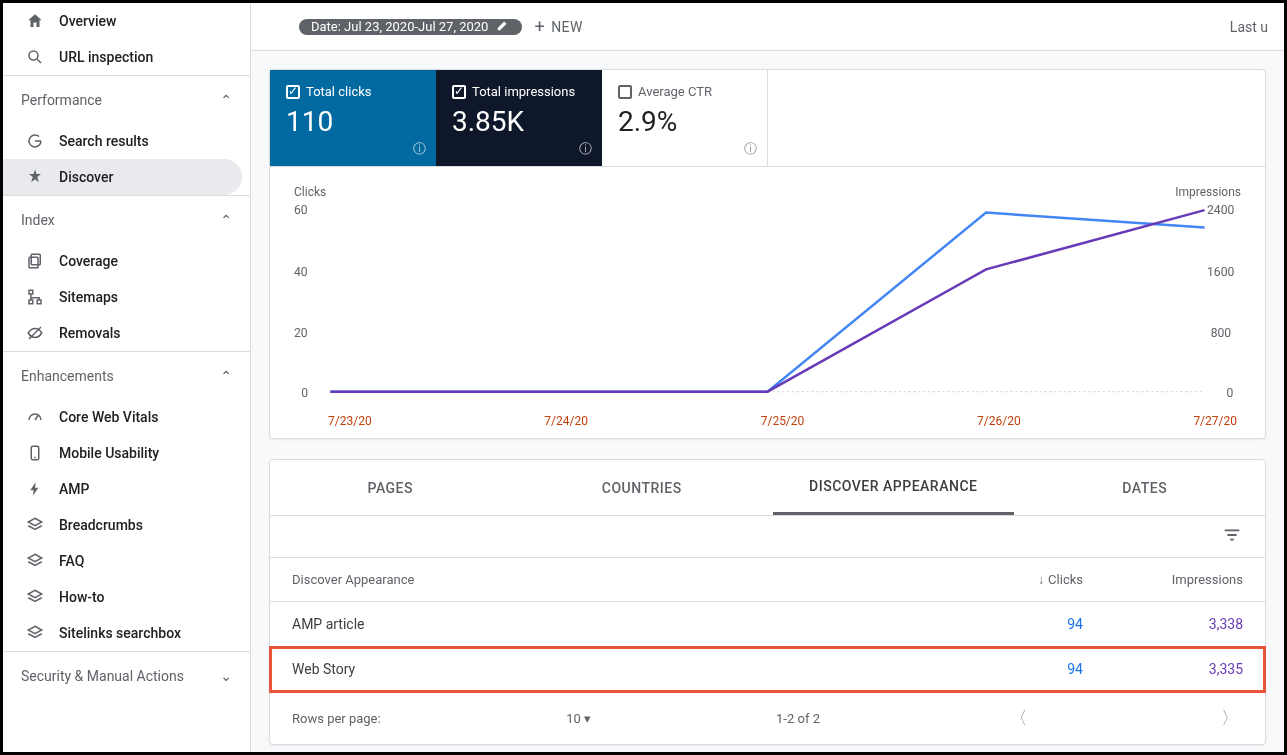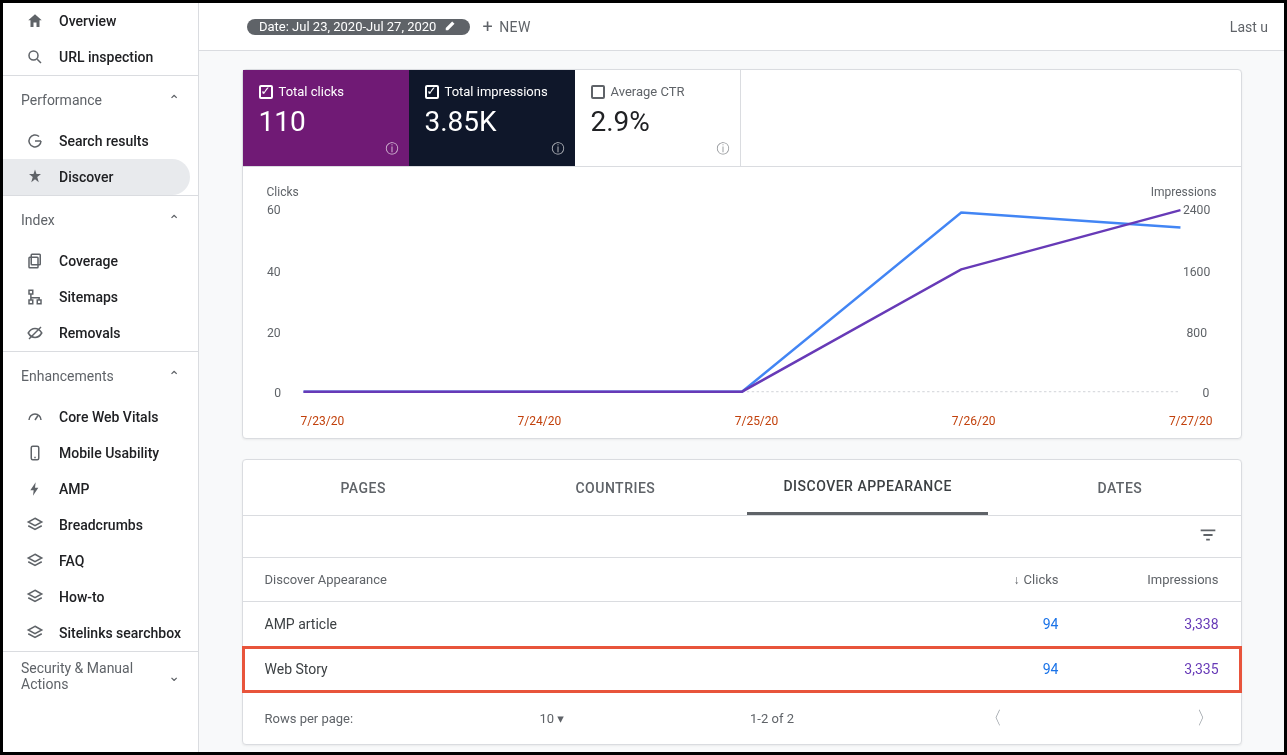--- a/index.html
+++ b/index.html
@@ -1,20 +1,20 @@
 <!DOCTYPE html>
 <html><head>
 <meta charset="utf-8">
 <style>
 * { box-sizing: border-box; margin: 0; padding: 0; }
 body { font-family: "Google Sans", Roboto, Arial, sans-serif; background: #fff; color: #3c4043; font-size: 14px; }
 .app { display: flex; width: 1287px; height: 755px; border: 3px solid #000; overflow: hidden; }
 
 
-.sidebar { width: 196px; border-right: 1px solid #dadce0; background: #fff; overflow-y: auto; }
+.sidebar { width: 248px; border-right: 1px solid #dadce0; background: #fff; overflow-y: auto; }
 .nav-item { display: flex; align-items: center; height: 36px; padding-left: 20px; color: #3c4043; cursor: pointer; }
 .nav-item .icon { width: 24px; display: inline-flex; justify-content: center; align-items: center; color: #5f6368; }
 .nav-item .label { margin-left: 12px; font-size: 14px; color: #202124; font-weight:500;}
 .nav-item.active { background: #e8eaed; border-top-right-radius:18px; border-bottom-right-radius:18px; margin-right:8px;}
 .section-header { display:flex; align-items:center; justify-content:space-between; height:48px; padding:0 18px 0 18px; color:#5f6368; border-top:1px solid #dadce0; cursor:pointer;}
 .section-header .chev{color:#5f6368;}
 
 
 .main { flex:1; display:flex; flex-direction:column; background:#f8f9fa; overflow:hidden;}
 .toolbar { height:48px; background:#fff; border-bottom:1px solid #dadce0; display:flex; align-items:center; padding:0 16px; gap:12px;}
@@ -25,21 +25,21 @@
 
 .content{padding:18px 18px; overflow-y:auto; flex:1;}
 .card{background:#fff; border:1px solid #dadce0; border-radius:4px; margin:0 auto 20px auto; max-width:1000px; box-shadow:0 1px 2px rgba(60,64,67,.08);}
 
 
 .tiles{display:flex; border-bottom:1px solid #dadce0;}
 .tile{flex:0 0 166px; height:96px; padding:14px 16px; position:relative;}
 .tile .topline{display:flex; align-items:center; gap:6px; font-size:13px;}
 .tile .big{font-size:28px; font-weight:400; margin-top:6px;}
 .tile .q{position:absolute; right:10px; bottom:8px; font-size:13px; opacity:.7;}
-.tile.blue{background:#701a75; color:#fff;}
+.tile.blue{background:#0369a1; color:#fff;}
 .tile.purple{background:#0f172a; color:#fff;}
 .tile.white{background:#fff; color:#5f6368; border-right:1px solid #dadce0;}
 .tile.white .big{color:#202124;}
 .checkbox{width:14px;height:14px;display:inline-block;border:2px solid currentColor;border-radius:2px;position:relative;}
 .checkbox.checked::after{content:"✓"; position:absolute; top:-3px; left:0; font-size:12px;}
 
 
 .chart-area{padding:18px 24px 10px 24px;}
 .axis-label{font-size:12px; color:#5f6368;}
 svg.chart{width:100%; height:210px;}

